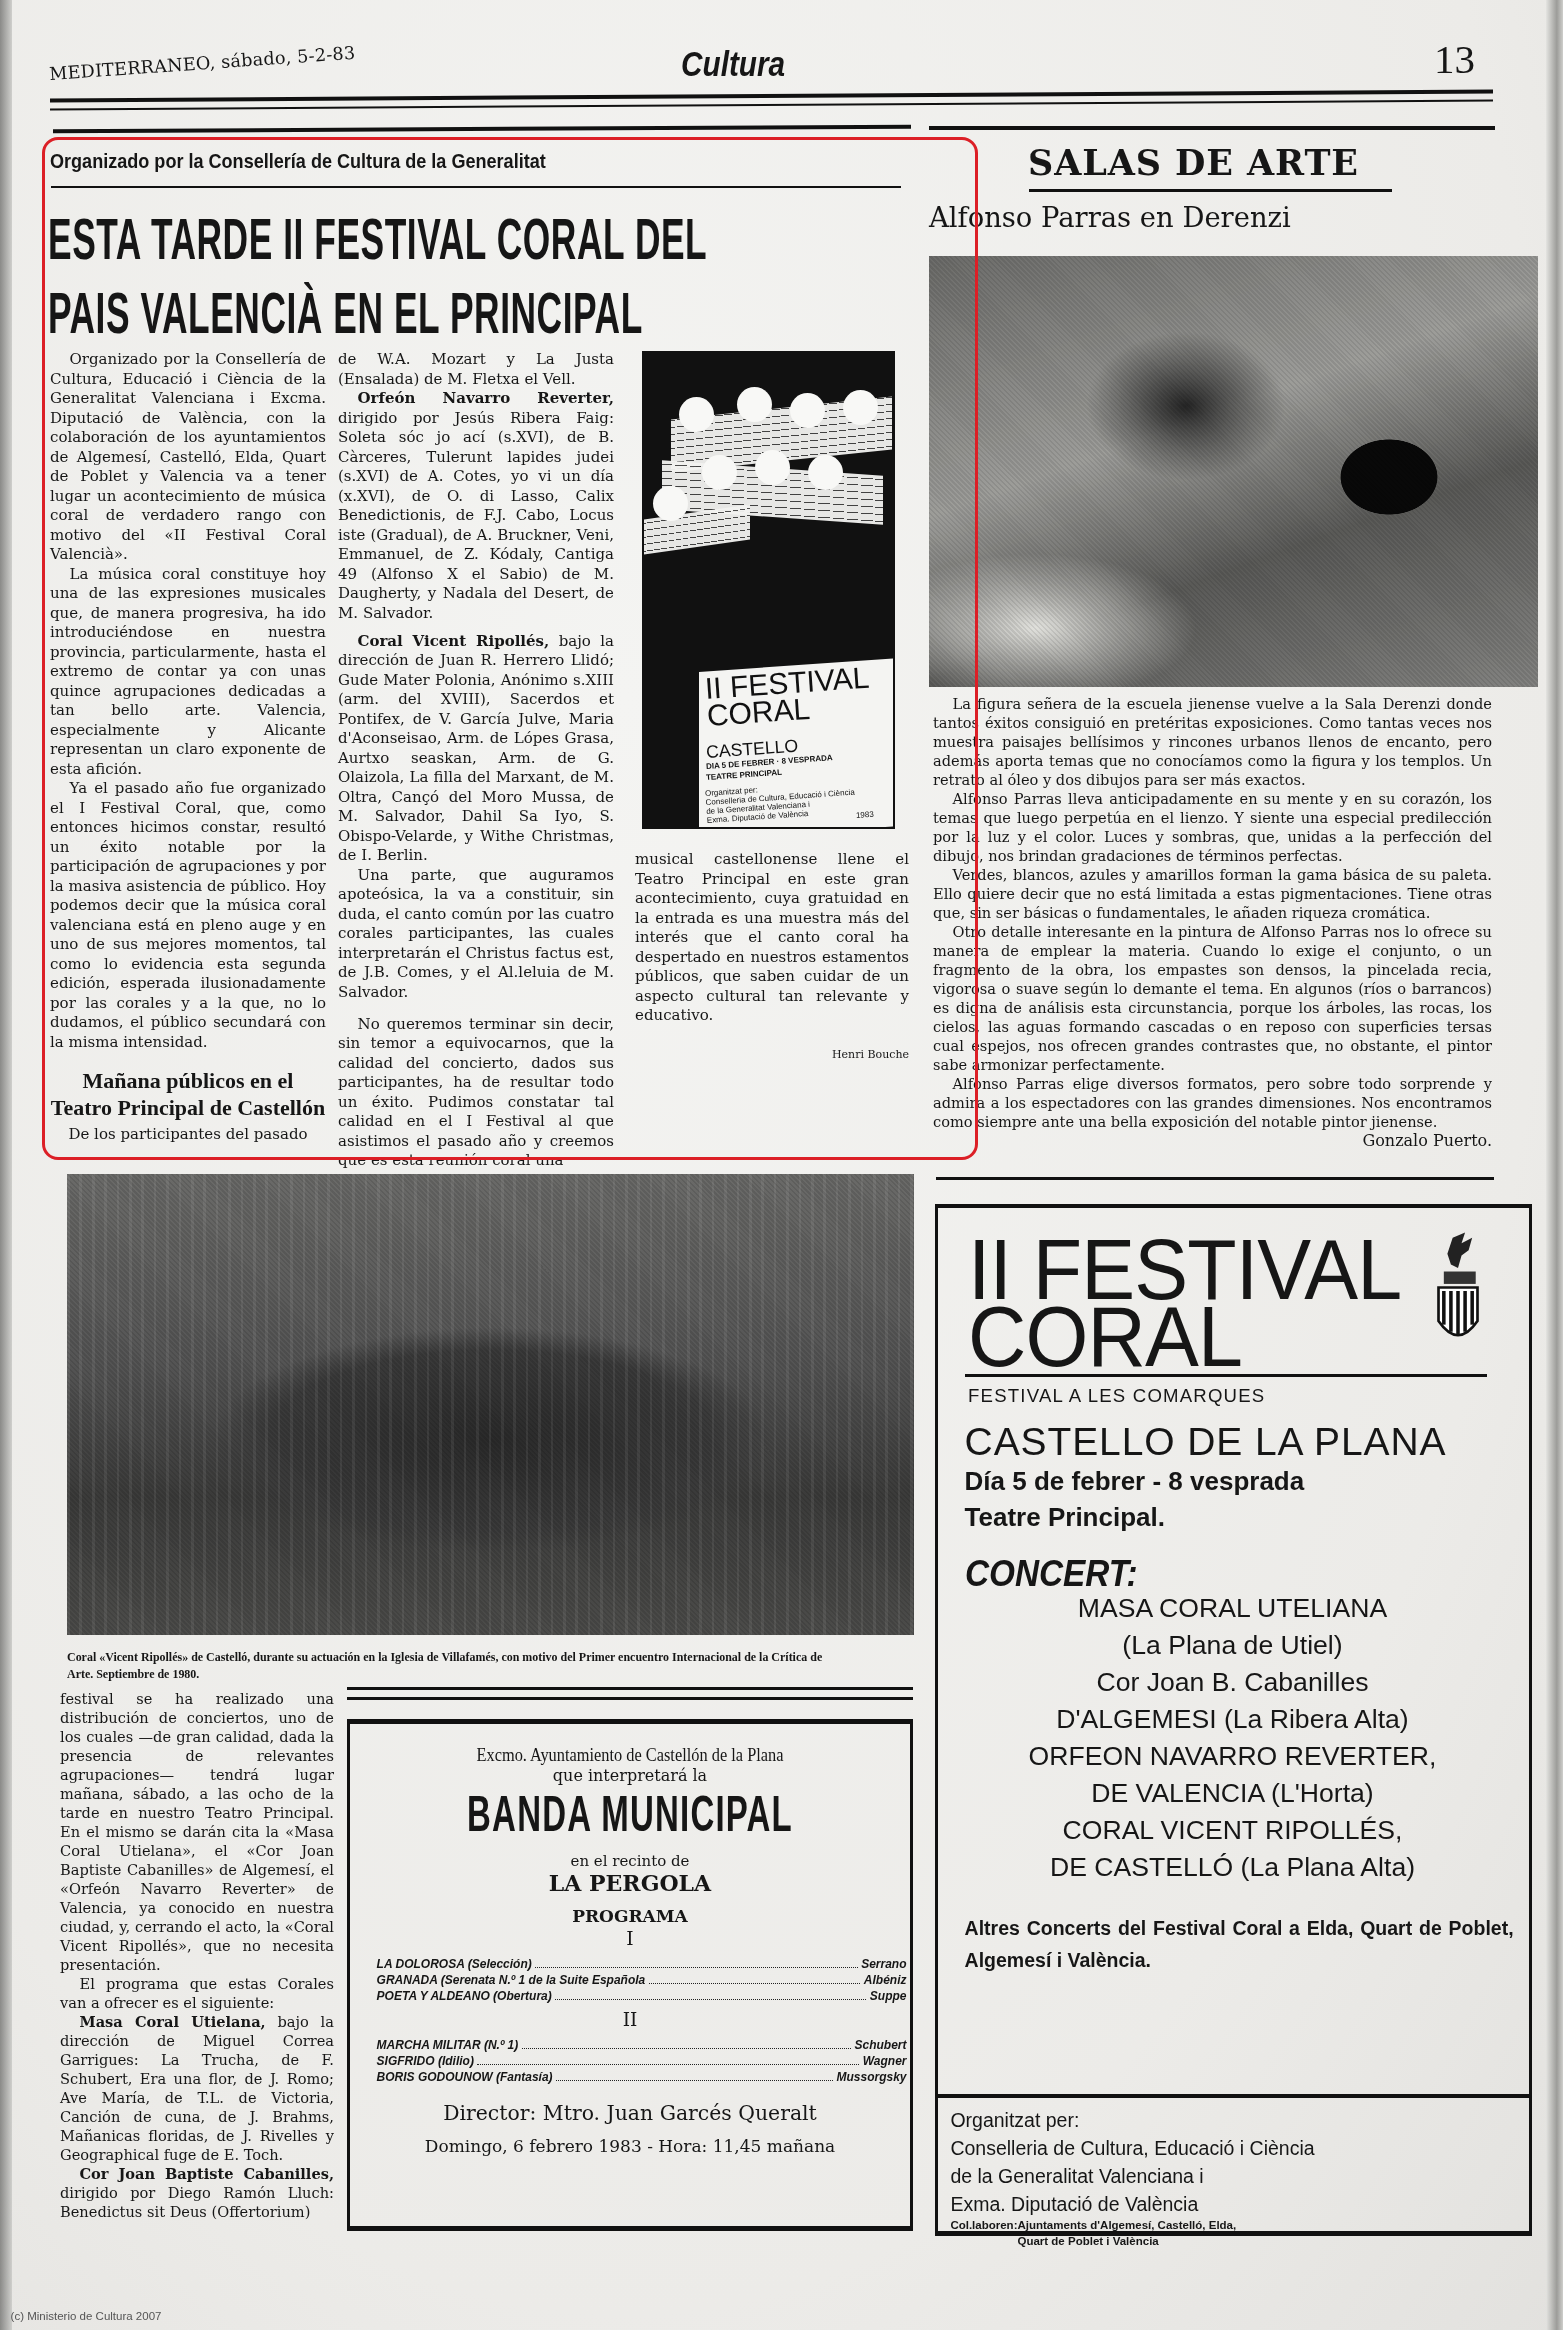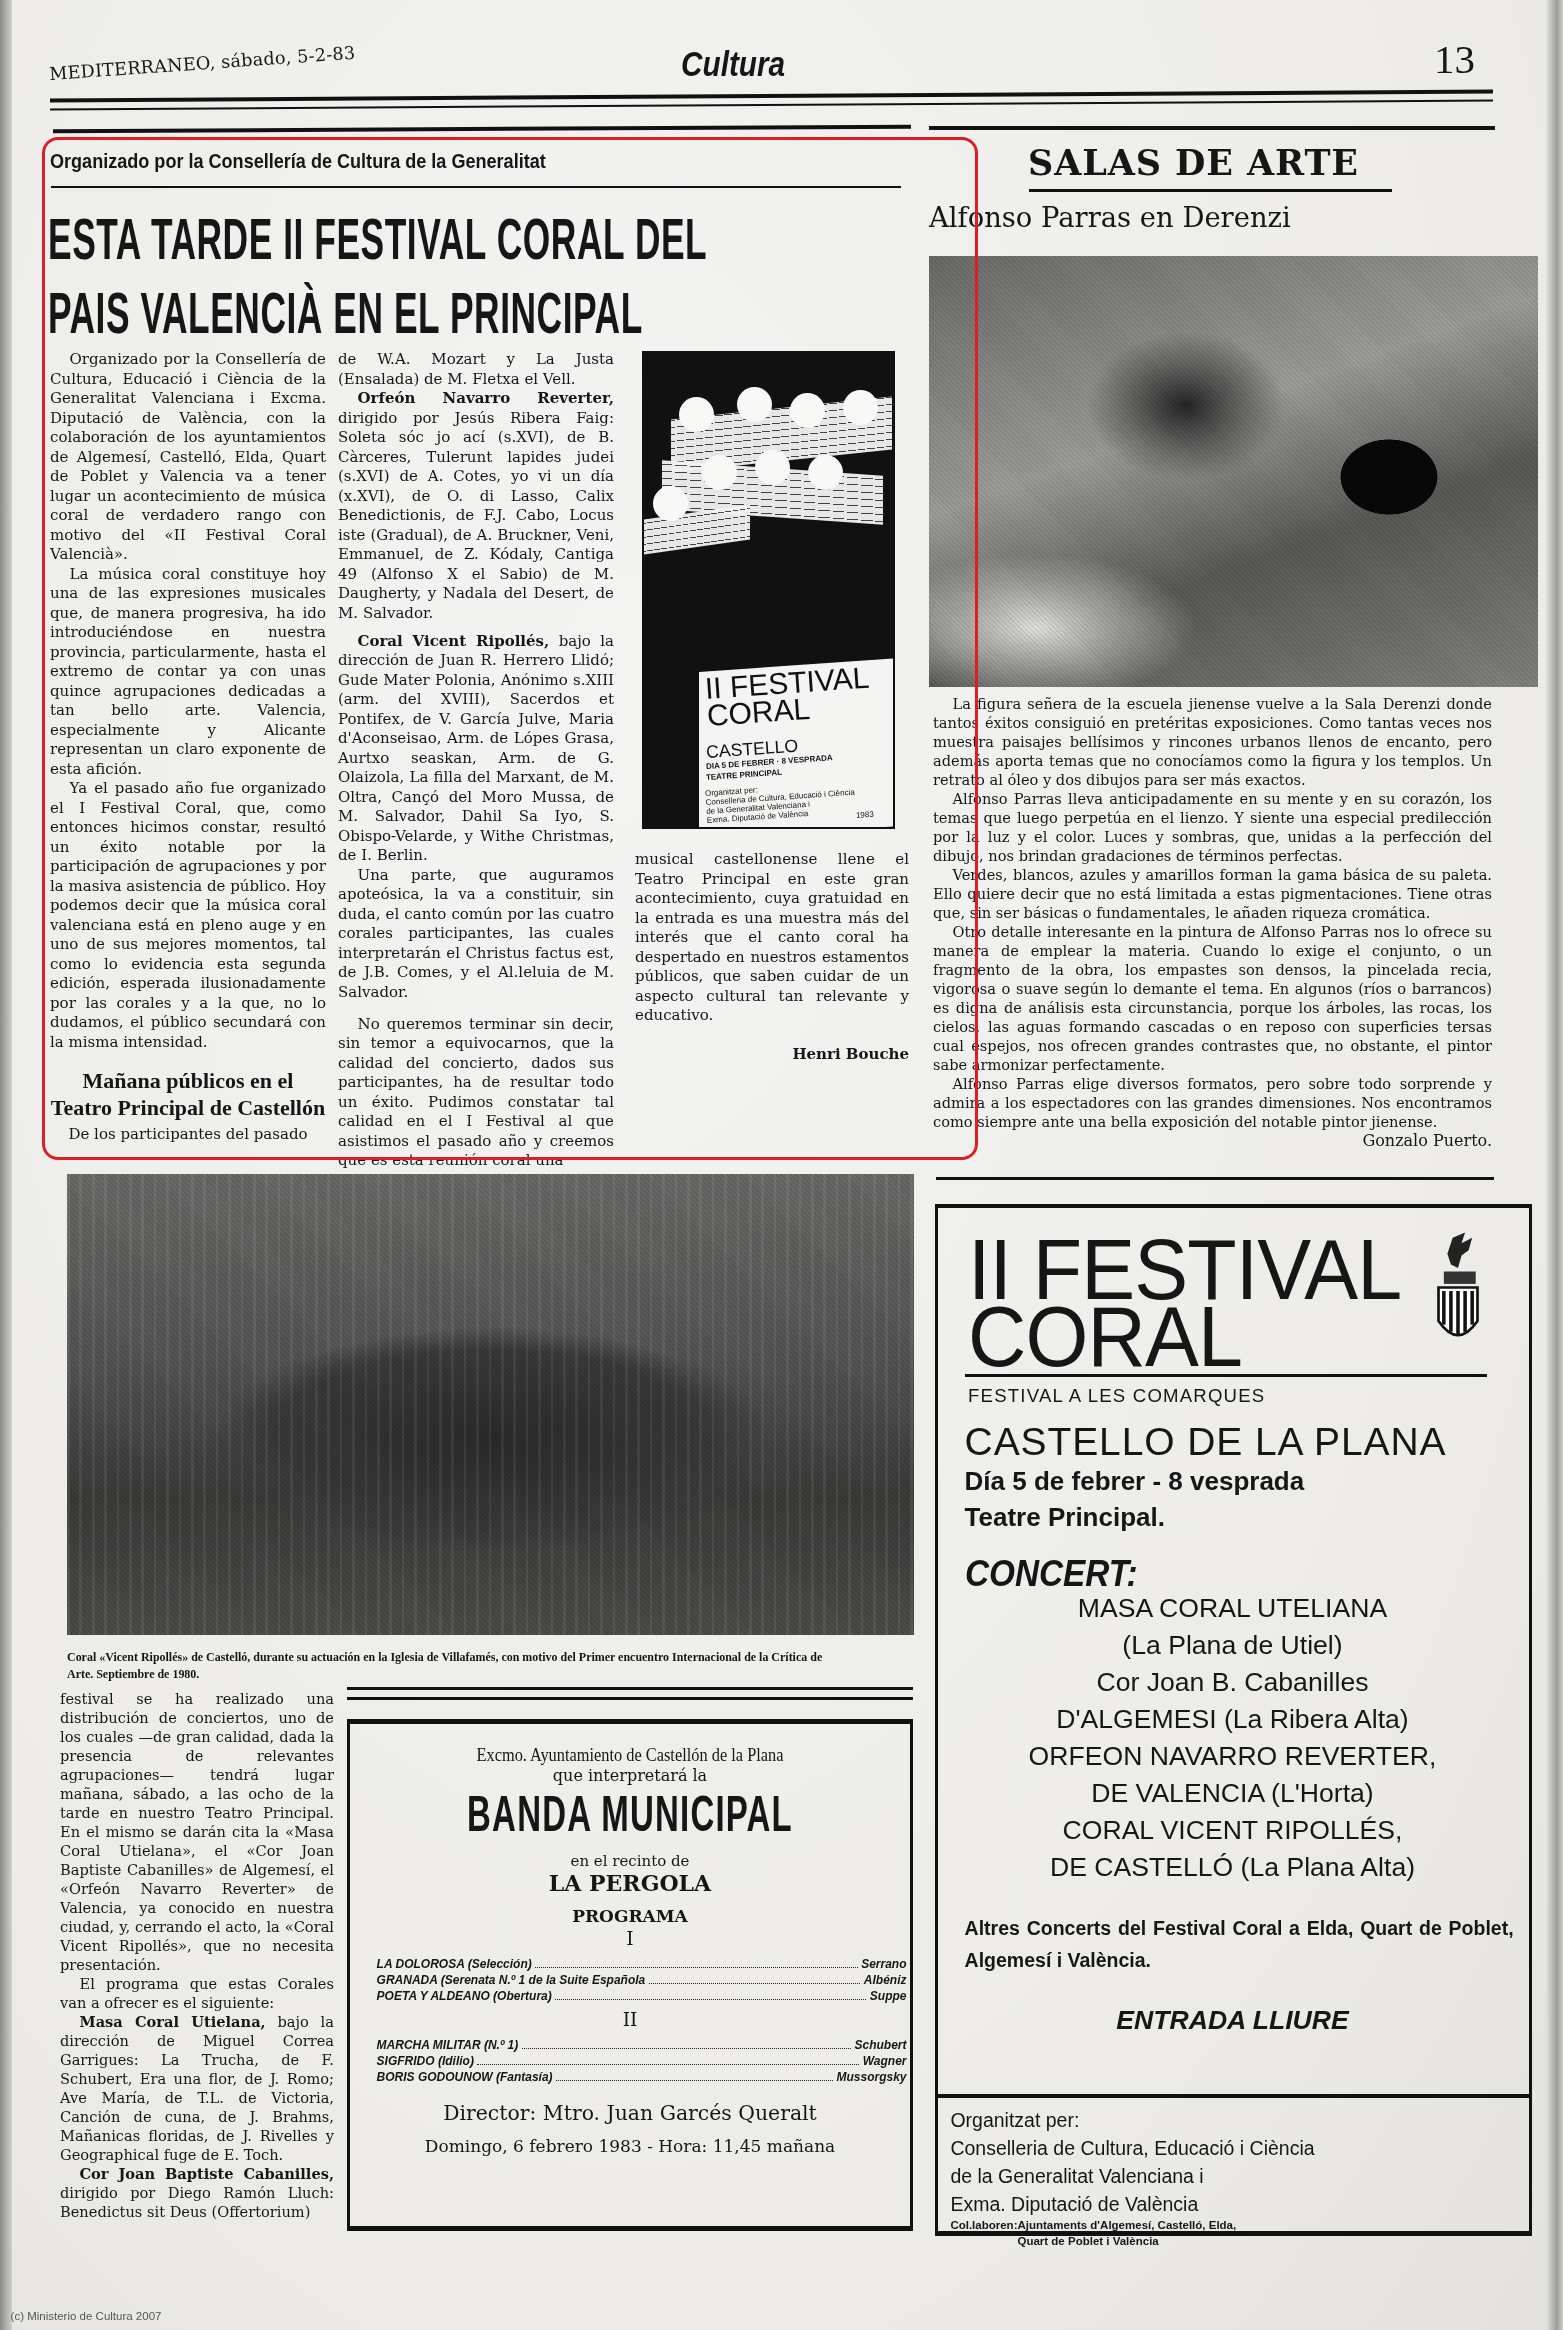--- a/index.html
+++ b/index.html
@@ -24,21 +24,21 @@
     border: 3.5px solid #dc1f26; border-radius: 16px; pointer-events: none; z-index: 5; }
 
   .kicker { left: 50px; top: 149px; font-family: "Liberation Sans", sans-serif; font-weight: bold; font-size: 21px; transform: scaleX(0.86); transform-origin: left; }
   .headline { left: 48px; font-family: "Liberation Sans", sans-serif; font-weight: bold; font-size: 57px;
     letter-spacing: 0.9px; transform: scaleX(0.62); transform-origin: left; white-space: nowrap; line-height: 1; }
 
   .col { position: absolute; font-family: "DejaVu Serif", serif; font-size: 15px; line-height: 19.5px; text-align: justify; hyphens: auto; }
   .col p { text-indent: 19.5px; }
   .col b { font-weight: bold; }
   .sub-head { text-align: center; font-weight: bold; font-size: 22px; line-height: 26.6px; text-indent: 0 !important; margin: 16px 0 3.5px; font-family: "Liberation Serif", serif; }
-  .byline { text-align: right; font-weight: bold; font-size: 15px; margin-top: 19.5px; }
+  .byline { text-align: right; font-weight: normal; font-size: 11px; margin-top: 19.5px; }
 
   
   .poster { position: absolute; left: 642px; top: 351px; width: 253px; height: 478px; border: 2.7px solid #111; background: #111; overflow: hidden; }
   .poster .ball { position: absolute; width: 35px; height: 35px; border-radius: 50%; background: #f8f8f6; }
   .poster .sheet { position: absolute; background: repeating-linear-gradient(0deg, #f2f2f0 0 2.7px, #444 2.7px 3.5px, #f2f2f0 3.5px 7px); opacity: 0.95; }
   .poster .panel { position: absolute; left: 55px; top: 319px; width: 204px; height: 168px; background: #f4f4f2; transform: skewY(-4deg); transform-origin: left top; }
   .poster .p-title { position: absolute; left: 62px; top: 323px; font-family: "Liberation Sans", sans-serif; font-size: 30px; line-height: 26.6px; color: #111; transform: rotate(-4deg); transform-origin: left; }
   .poster .p-sub { position: absolute; left: 62px; font-family: "Liberation Sans", sans-serif; color: #111; transform: rotate(-4deg); transform-origin: left; white-space: nowrap; }
 
   
@@ -268,21 +268,20 @@
     <div>MASA CORAL UTELIANA</div>
     <div>(La Plana de Utiel)</div>
     <div>Cor Joan B. Cabanilles</div>
     <div>D'ALGEMESI (La Ribera Alta)</div>
     <div>ORFEON NAVARRO REVERTER,</div>
     <div>DE VALENCIA (L'Horta)</div>
     <div>CORAL VICENT RIPOLLÉS,</div>
     <div>DE CASTELLÓ (La Plana Alta)</div>
   </div>
   <div class="f-other">Altres Concerts del Festival Coral a Elda, Quart de Poblet, Algemesí i València.</div>
-  <div class="f-entrada">ENTRADA LLIURE</div>
 </div>
 <div class="fest2">
   <div class="f-org">
     <div>Organitzat per:</div>
     <div>Conselleria de Cultura, Educació i Ciència</div>
     <div>de la Generalitat Valenciana i</div>
     <div>Exma. Diputació de València</div>
   </div>
   <div class="f-colab">
     <span>Col.laboren:</span>

